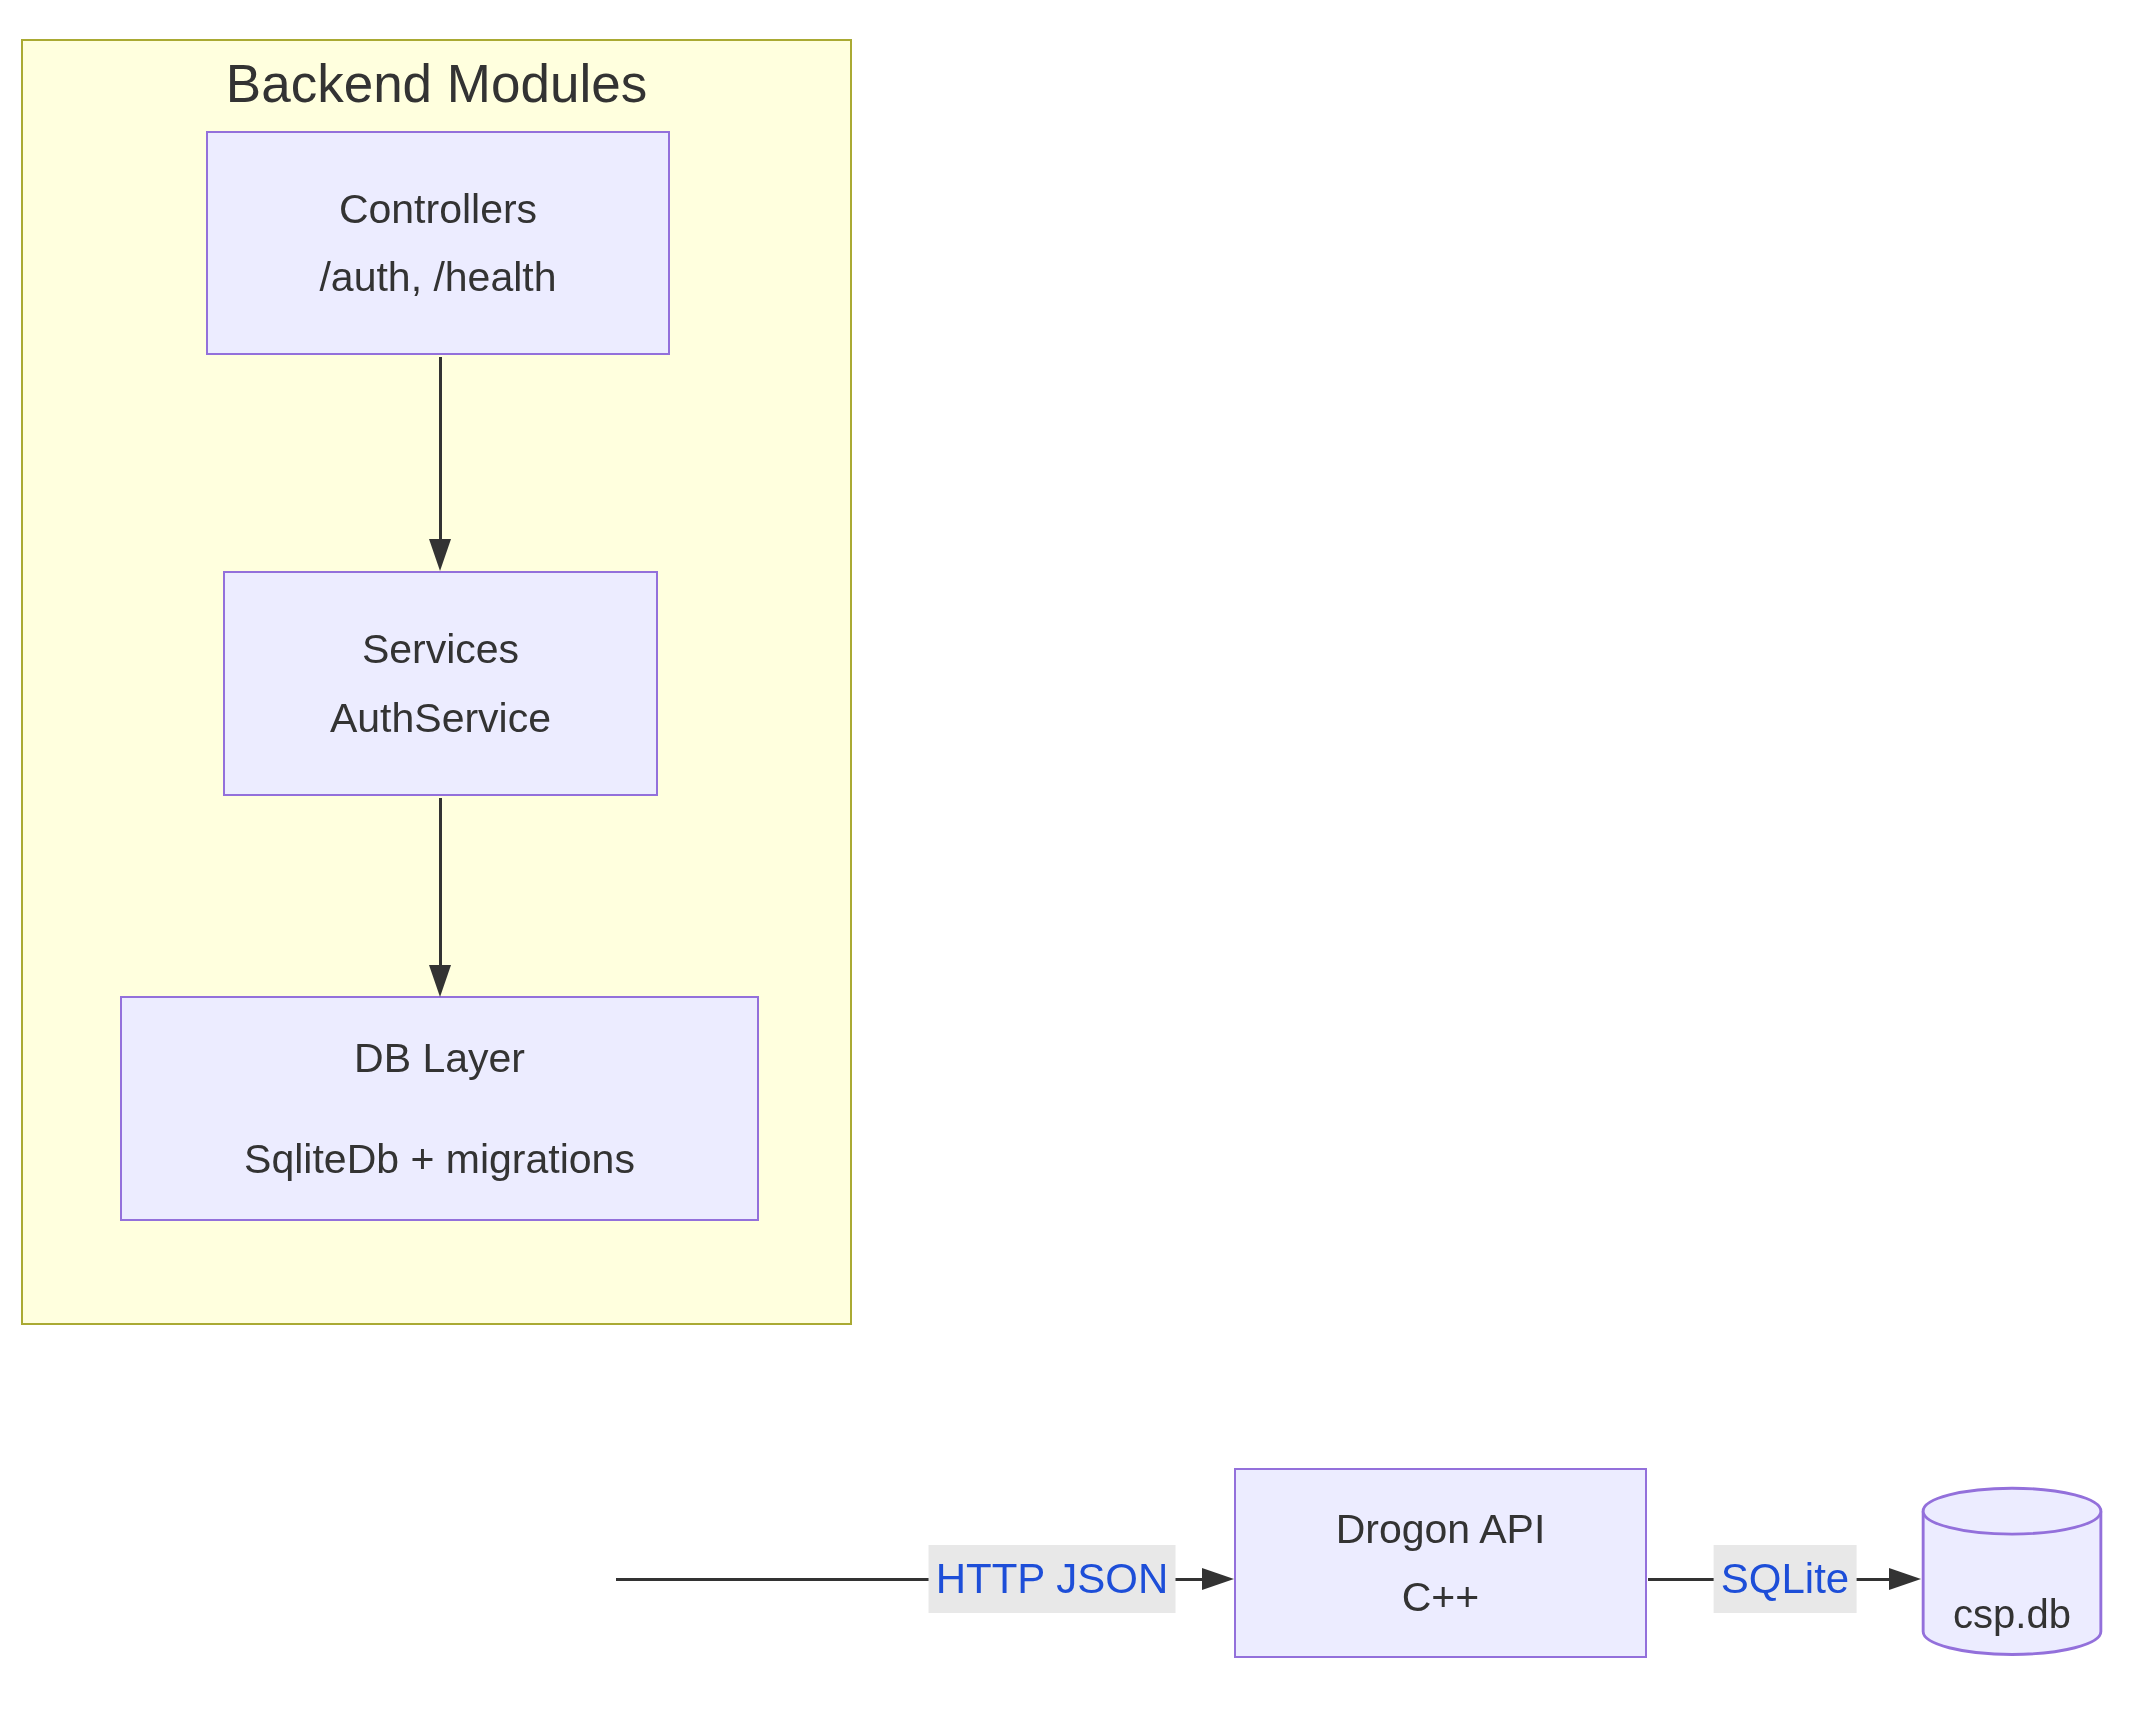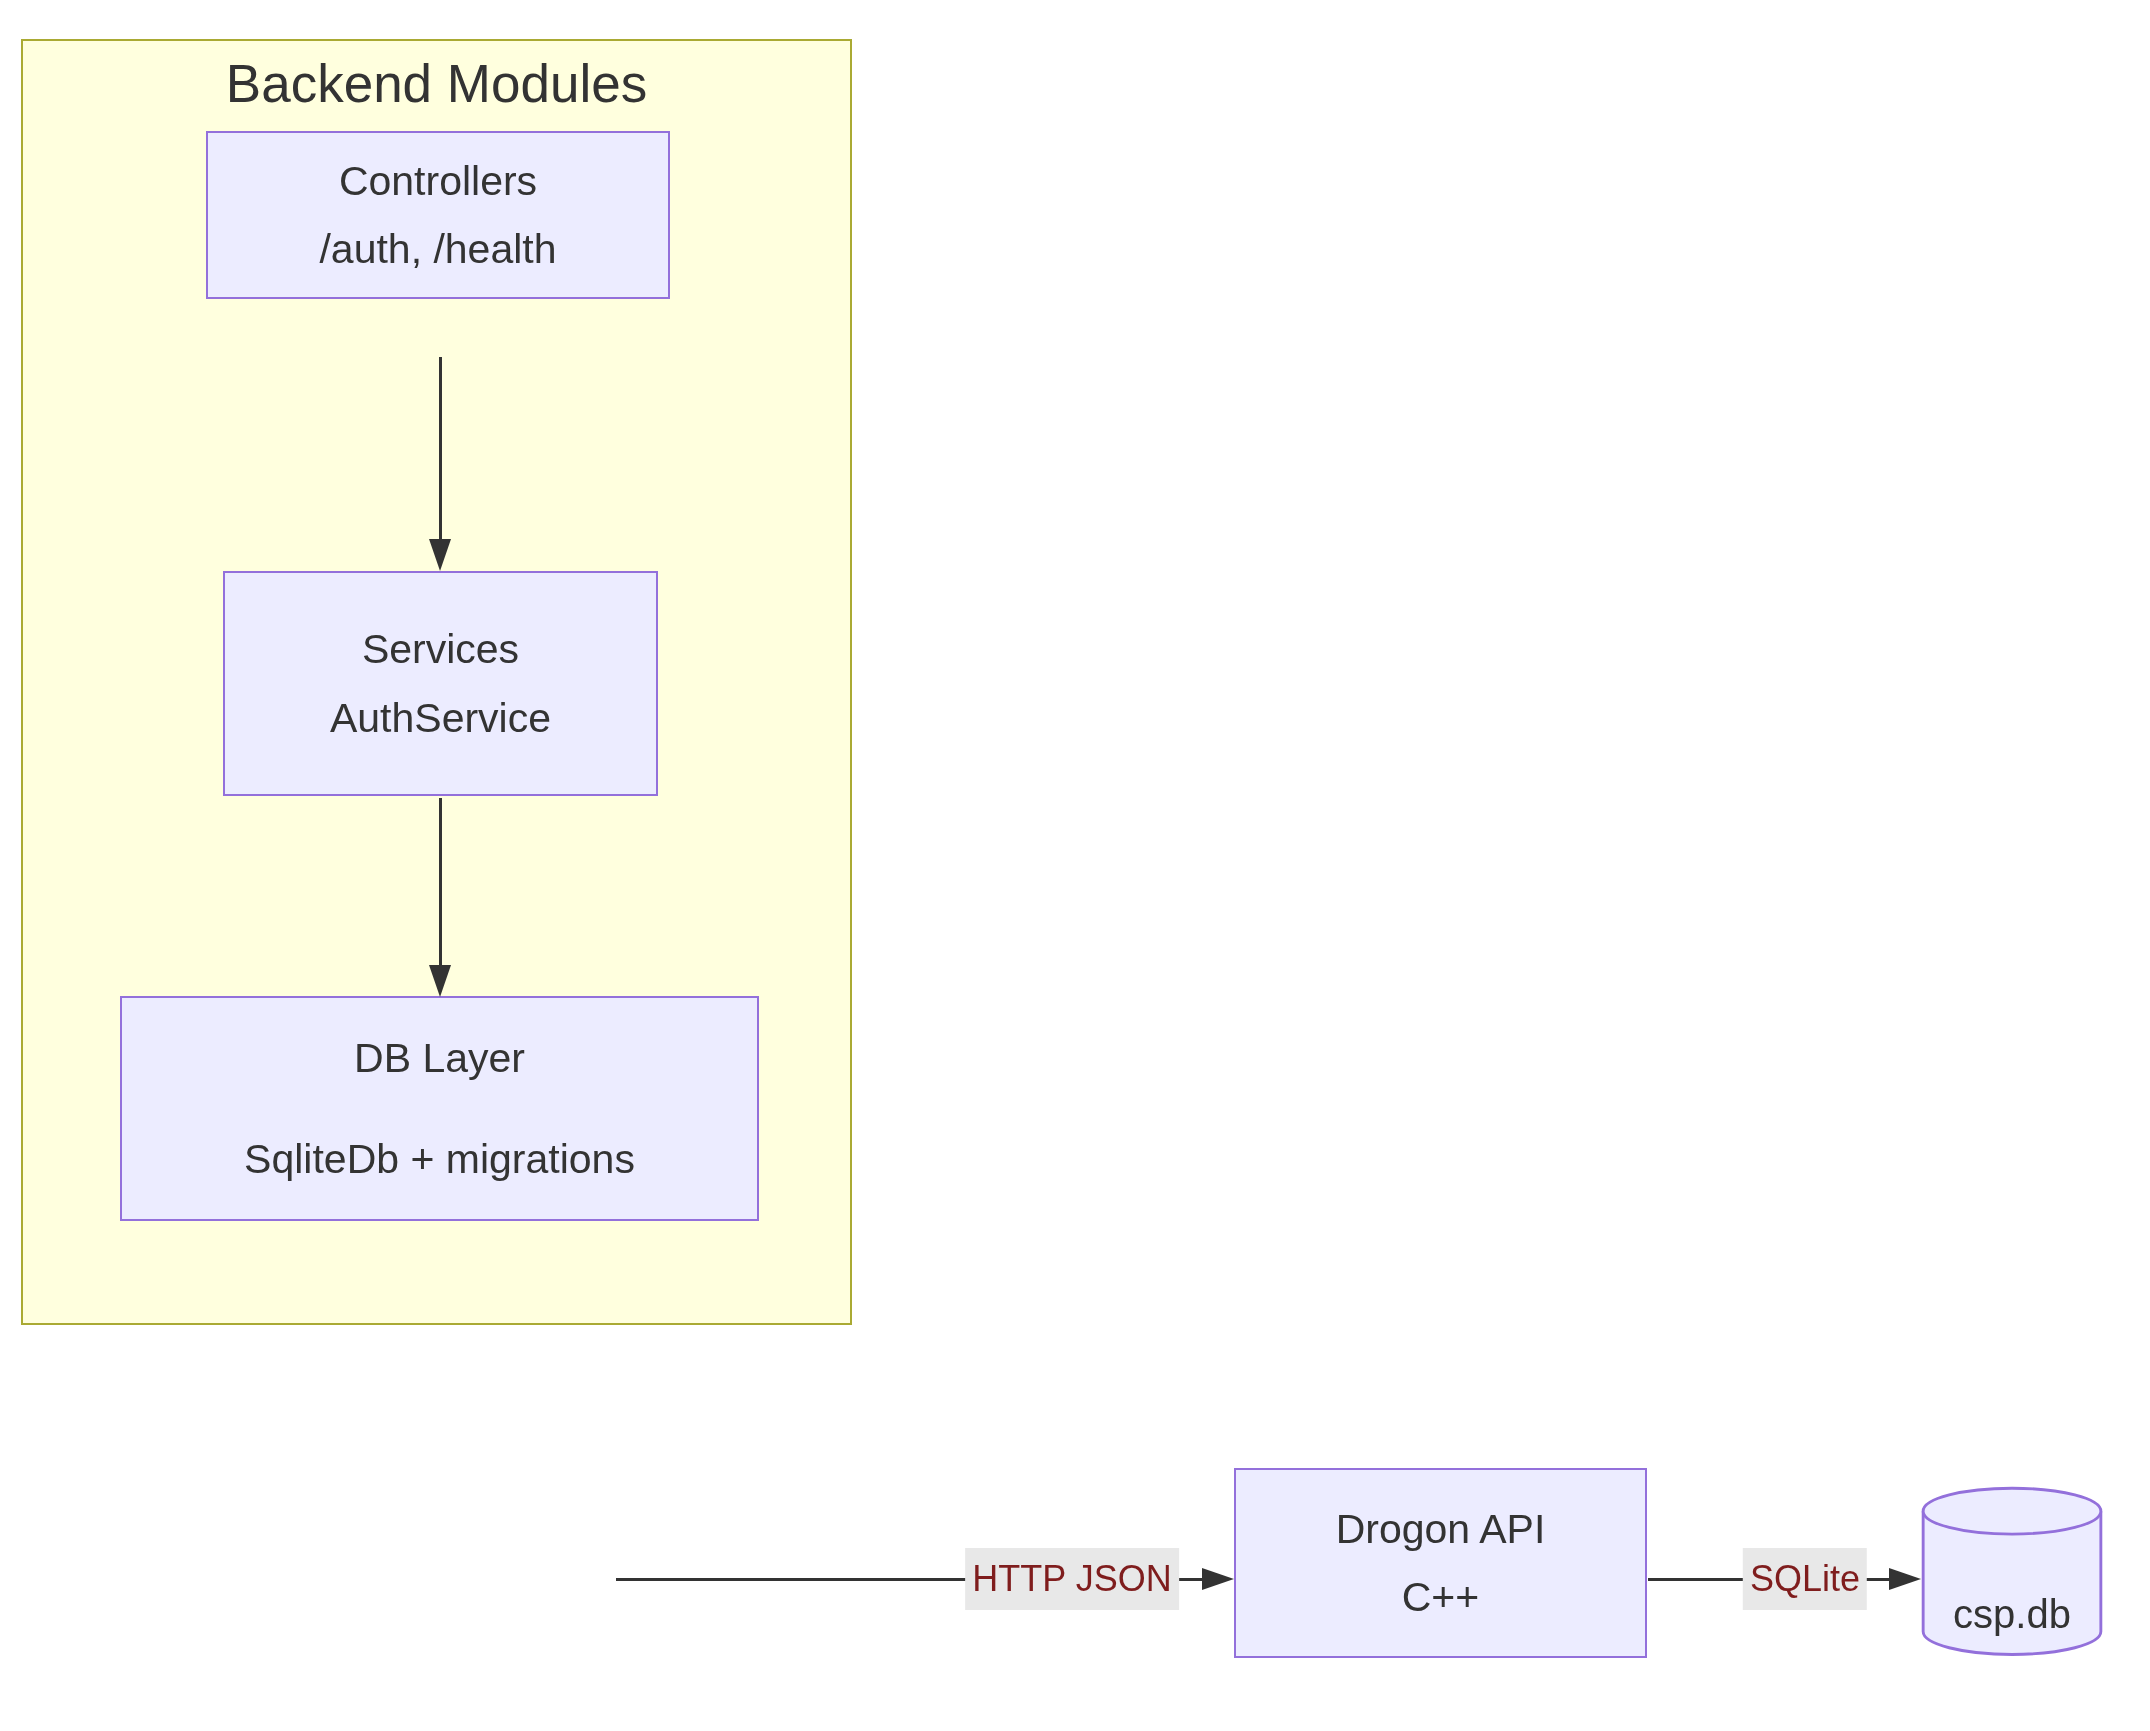--- a/index.html
+++ b/index.html
@@ -40,21 +40,21 @@
     box-sizing: border-box;
     display: flex;
     flex-direction: column;
     align-items: center;
     justify-content: center;
     text-align: center;
     font-size: 41px;
     line-height: 1.66;
     color: #333333;
   }
-  #n-controllers { left: 206px; top: 131px;  width: 464px; height: 168px; }
+  #n-controllers { left: 206px; top: 131px;  width: 464px; height: 224px; }
   #n-services    { left: 223px; top: 571px;  width: 435px; height: 225px; }
   #n-dblayer     { left: 120px; top: 996px; width: 639px; height: 225px; gap: 32px; }
   #n-browser     { left: 264px; top: 1468px; width: 352px; height: 223px; }
   #n-drogon      { left: 1234px; top: 1468px; width: 413px; height: 190px; }
 
   
   .vline { position: absolute; width: 2.9px; background: #333333; }
   #e1 { left: 439px; top: 357px;  height: 185px; }
   #e2 { left: 439px; top: 798px; height: 170px; }
   .hline { position: absolute; height: 2.9px; background: #333333; }
@@ -75,26 +75,25 @@
     border-bottom: 11.5px solid transparent;
     border-left: 32px solid #333333;
   }
   #e3-head { left: 1202px; top: 1568px; }
   #e4-head { left: 1889px; top: 1568px; }
 
   .edge-label {
     position: absolute;
     transform: translate(-50%, -50%);
     background: #e8e8e8;
-    color: #7f1d1d;
-    font-size: 36px;
+    color: #1d4ed8;
+    font-size: 42px;
     line-height: 1.0;
     padding: 13px 7.2px;
     white-space: nowrap;
-    margin-left: 20px;
   }
   #lbl-http   { left: 1052px; top: 1579px; }
   #lbl-sqlite { left: 1785px; top: 1579px; }
 
   
   .cyl { position: absolute; left: 1921px; top: 1485px; }
   .cyl-label {
     position: absolute;
     left: 1921px; top: 1592px;
     width: 182px;

